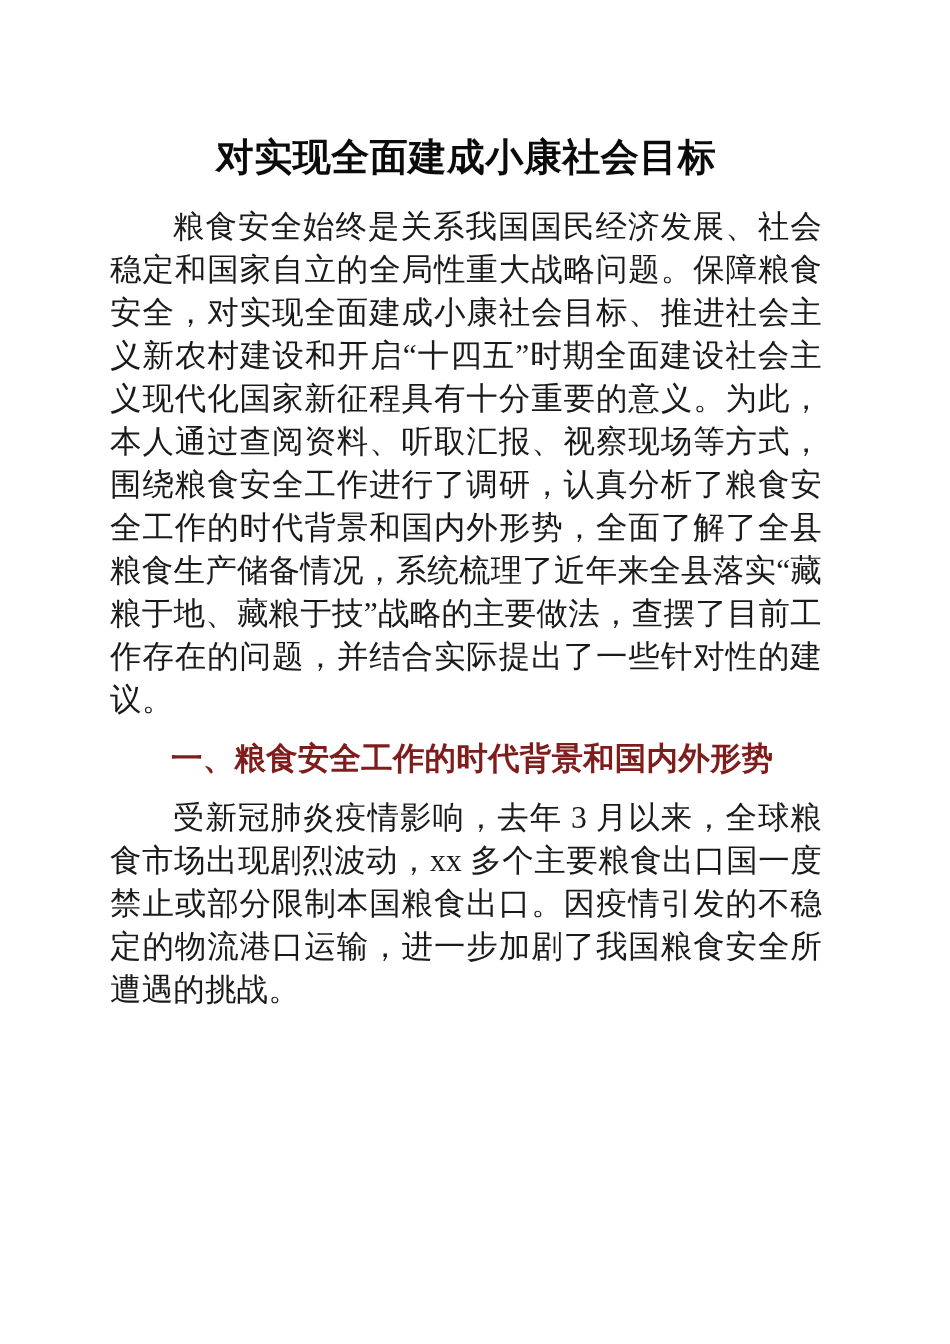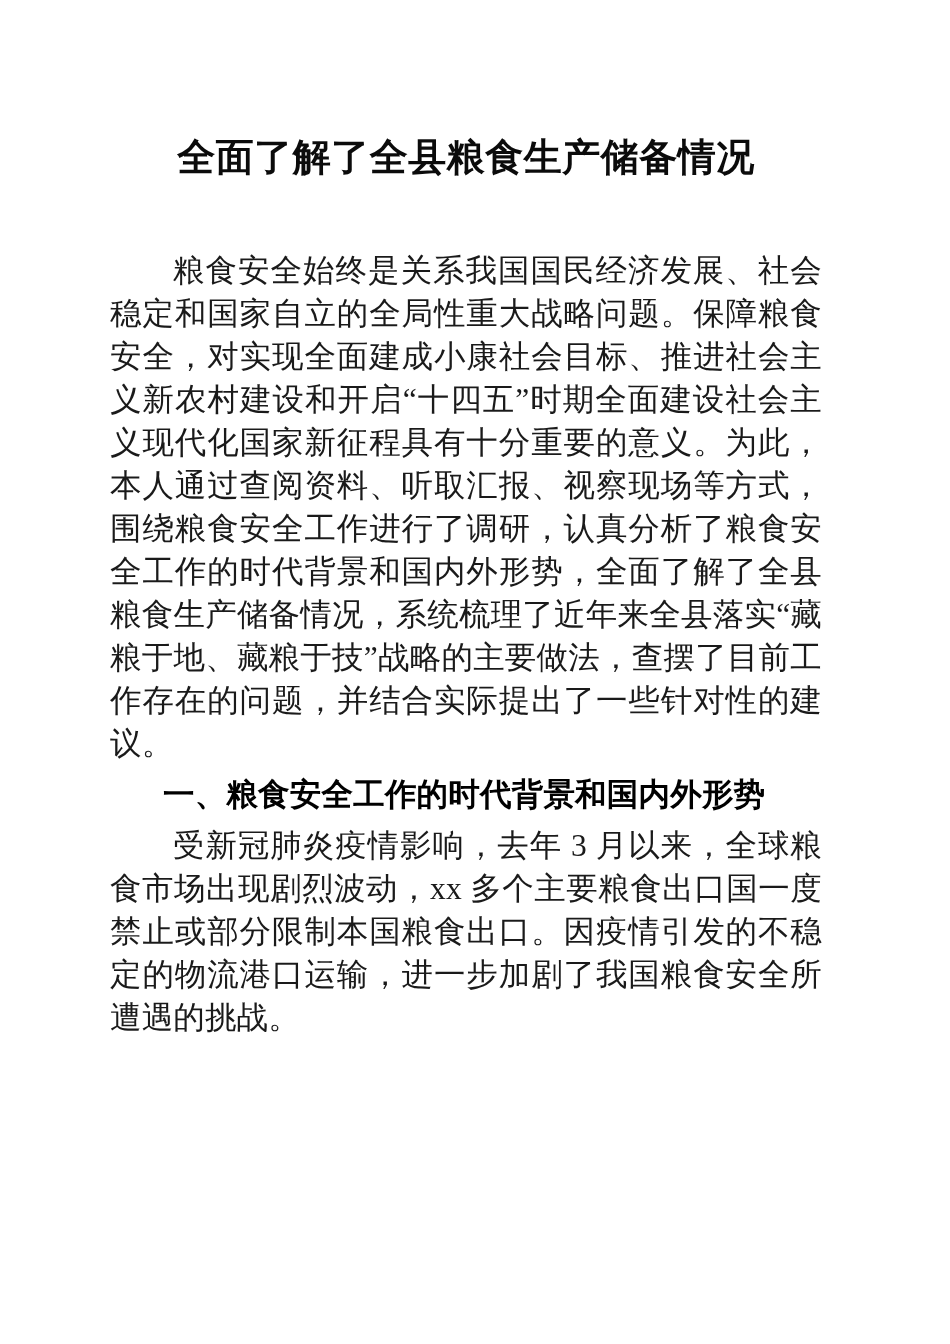--- a/index.html
+++ b/index.html
@@ -44,40 +44,40 @@
     text-align: justify;
     text-justify: inter-character;
     text-align-last: left;
     text-indent: 63px;
     margin: 0;
     color: #1a1a1a;
     letter-spacing: 0.15px;
     word-break: break-all;
   }
   .para-gap-top {
-    margin-top: 68px;
+    margin-top: 24px;
   }
   .section-heading {
     font-family: "Liberation Sans", "DejaVu Sans", sans-serif;
     font-weight: bold;
     font-size: 31.5px;
     line-height: 43px;
     text-indent: 45px;
-    margin: 8px;
-    color: #000000;
+    margin: 16px;
+    color: #7f1d1d;
     letter-spacing: 0.2px;
   }
 </style>
 </head>
 <body>
 
 <div class="page">
   <div class="content">
 
-    <h1 class="doc-title">全面了解了全县粮食生产储备情况</h1>
+    <h1 class="doc-title">对实现全面建成小康社会目标</h1>
 
     <p class="body-para para-gap-top">粮食安全始终是关系我国国民经济发展、社会稳定和国家自立的全局性重大战略问题。保障粮食安全，对实现全面建成小康社会目标、推进社会主义新农村建设和开启“十四五”时期全面建设社会主义现代化国家新征程具有十分重要的意义。为此，本人通过查阅资料、听取汇报、视察现场等方式，围绕粮食安全工作进行了调研，认真分析了粮食安全工作的时代背景和国内外形势，全面了解了全县粮食生产储备情况，系统梳理了近年来全县落实“藏粮于地、藏粮于技”战略的主要做法，查摆了目前工作存在的问题，并结合实际提出了一些针对性的建议。</p>
 
     <h2 class="section-heading">一、粮食安全工作的时代背景和国内外形势</h2>
 
     <p class="body-para">受新冠肺炎疫情影响，去年 3 月以来，全球粮食市场出现剧烈波动，xx 多个主要粮食出口国一度禁止或部分限制本国粮食出口。因疫情引发的不稳定的物流港口运输，进一步加剧了我国粮食安全所遭遇的挑战。</p>
 
 
   </div>
 </div>

